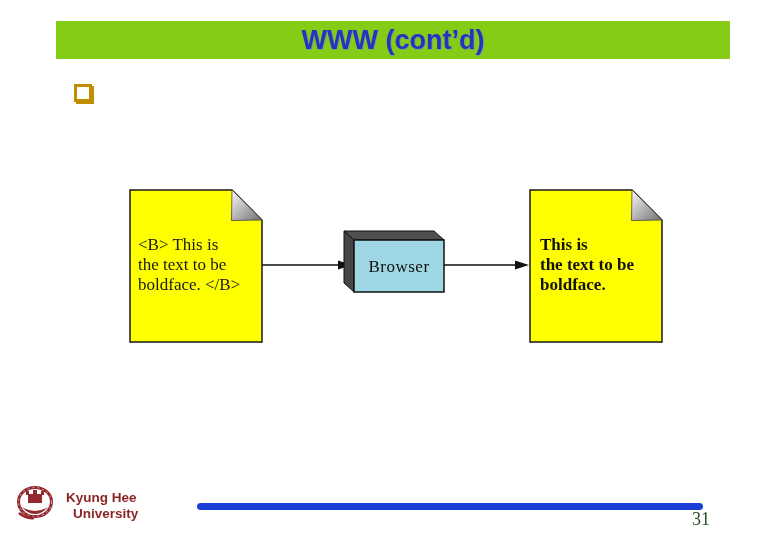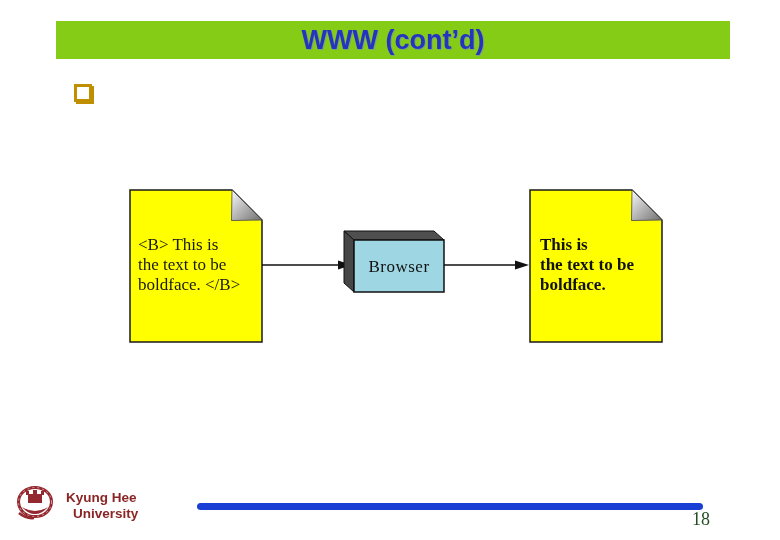--- a/index.html
+++ b/index.html
@@ -107,13 +107,13 @@
   <path d="M3,28 Q10,34 18,33" fill="none" stroke="#93282e" stroke-width="2.5"></path>
 </svg>
 
 <div class="institution">
   <div class="line1">Kyung Hee</div>
   <div class="line2">University</div>
 </div>
 
 <div class="footer-line"></div>
 
-<div class="page-number">18</div>
+<div class="page-number">31</div>
 
 </body></html>

